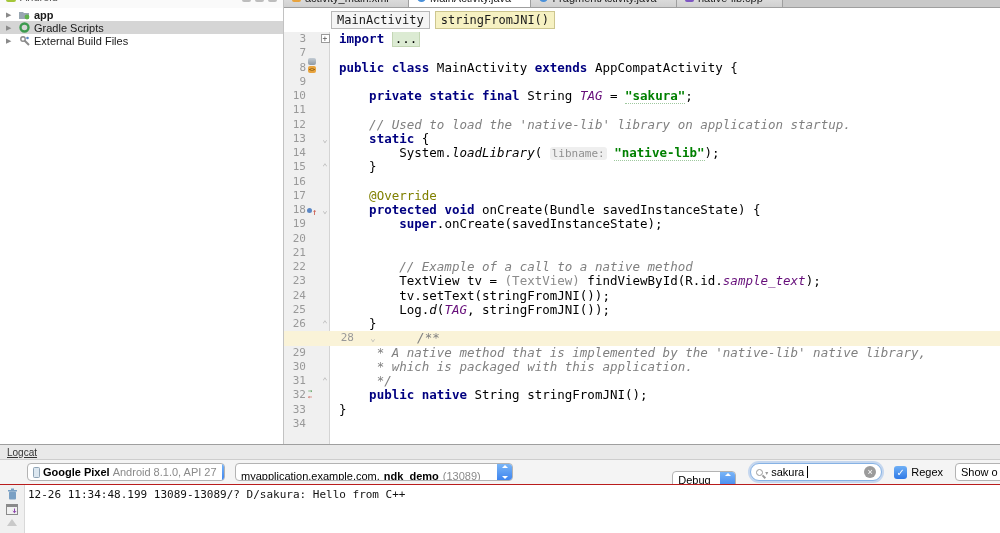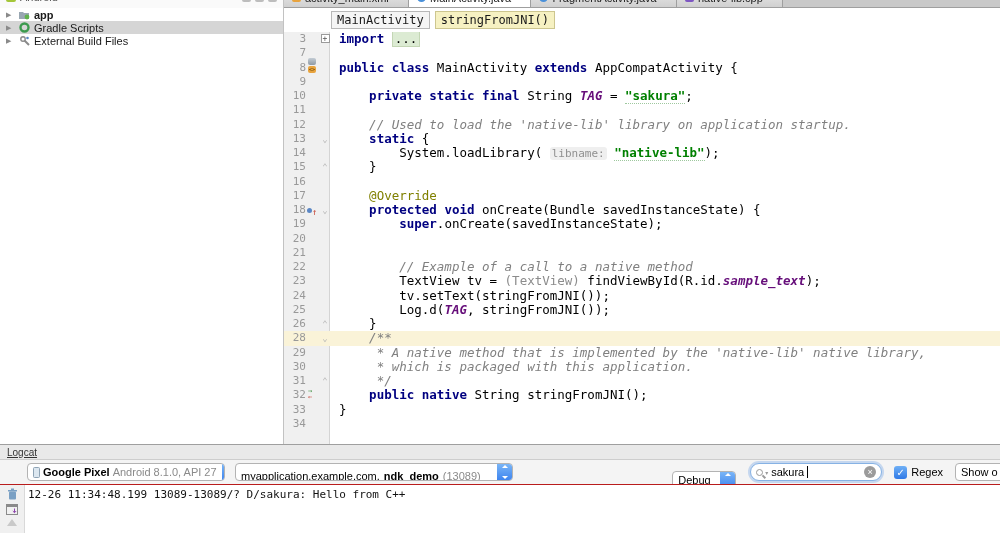--- a/index.html
+++ b/index.html
@@ -39,31 +39,31 @@
   .breadcrumbs { height:24px; display:flex; align-items:center; gap:5px; padding-left:47px; background:#fff; }
   .crumb { font-family:"DejaVu Sans Mono", monospace; font-size:12px; color:#1a1a1a;
            border:1px solid #b8b8b8; background:#f5f5f5; padding:0 5px; height:18px; line-height:16px; }
   .crumb.hl { background:#f6f1c2; border-color:#cdc68f; }
 
   
   .codewrap { position:relative; flex:1; overflow:hidden; background:#fff; }
   .gutterbg { position:absolute; left:0; top:0; bottom:0; width:46px; background:#f0f0f0; border-right:1px solid #d4d4d4; }
   .crow { position:relative; display:flex; height:14.25px; line-height:14.25px;
           font-family:"DejaVu Sans Mono", monospace; font-size:12.5px; white-space:pre; }
-  .crow.hl { background:#faf3d8; }
+  .crow.hl { background:#faf3d8;padding-left:48px; }
   .ln { width:22px; flex:0 0 22px; text-align:right; color:#999; font-size:11px; }
   .gic { width:14px; flex:0 0 14px; position:relative; }
   .gfold { width:10px; flex:0 0 10px; text-align:center; color:#b3b3b3; font-size:9px; }
   .codetext { padding-left:9px; color:#000; }
   .k  { color:#000080; font-weight:bold; }
   .st { color:#008000; font-weight:bold; border-bottom:1px dotted #9ec89e; }
   .c  { color:#808080; font-style:italic; }
   .an { color:#808000; }
-  .f  { color:#660e7a; font-style:italic; font-weight:bold; }
-  .m  { }
+  .f  { color:#660e7a; font-style:italic; font-weight:normal; }
+  .m  { font-style:italic; }
   .g  { color:#8c8c8c; }
   .h  { color:#909090; background:#efefef; border-radius:3px; font-size:11px; padding:0 2px; }
   .fd { background:#dcebd3; border:1px solid #c3d6b4; padding:0 2px; }
   .plusbox { display:inline-block; width:9px; height:9px; border:1px solid #9a9a9a; background:#fff;
              color:#555; font-size:8px; line-height:7px; text-align:center; vertical-align:1px; }
   .gi-class { position:absolute; left:2px; top:-3px; }
   .gi-class i { display:block; width:8px; height:7px; border-radius:2px; }
   .gi-class .a { background:linear-gradient(#c3ccd4,#8f9aa5); margin-bottom:1px; }
   .gi-class .b { background:#e8a33d; color:#5a3c00; font-size:5px; line-height:7px; text-align:center; font-style:normal; }
   .gi-override { position:absolute; left:1px; top:1px; }

